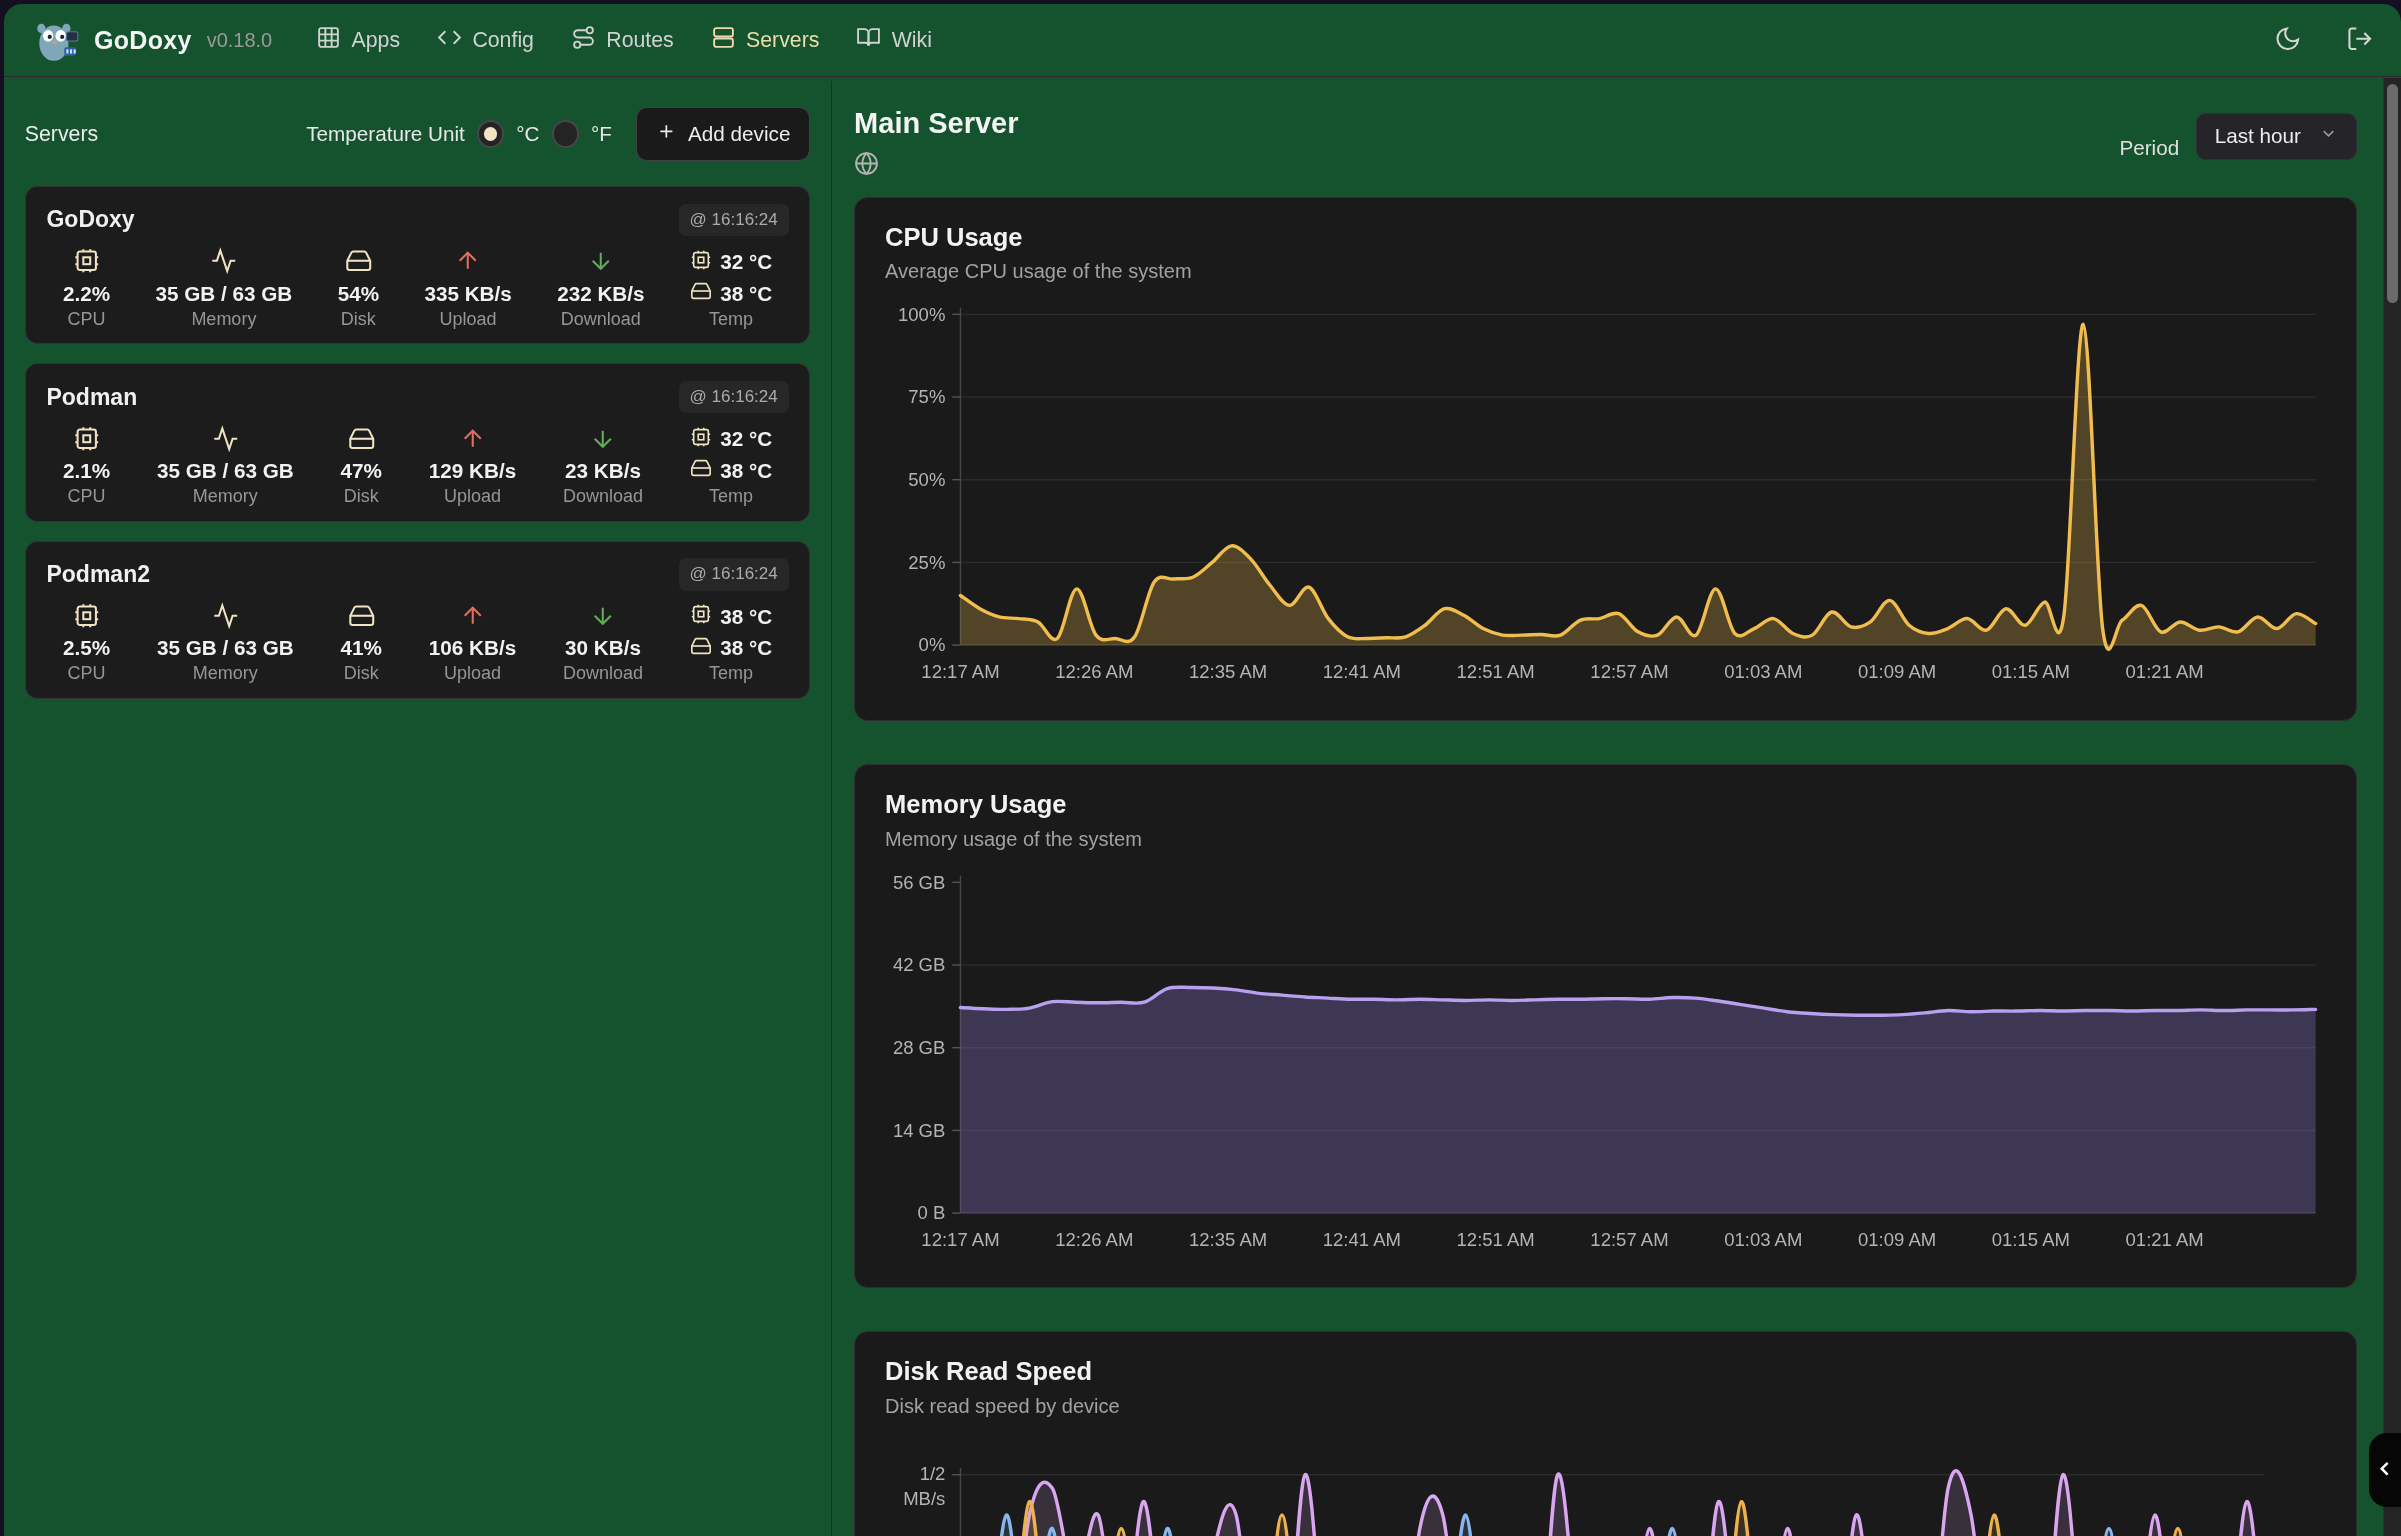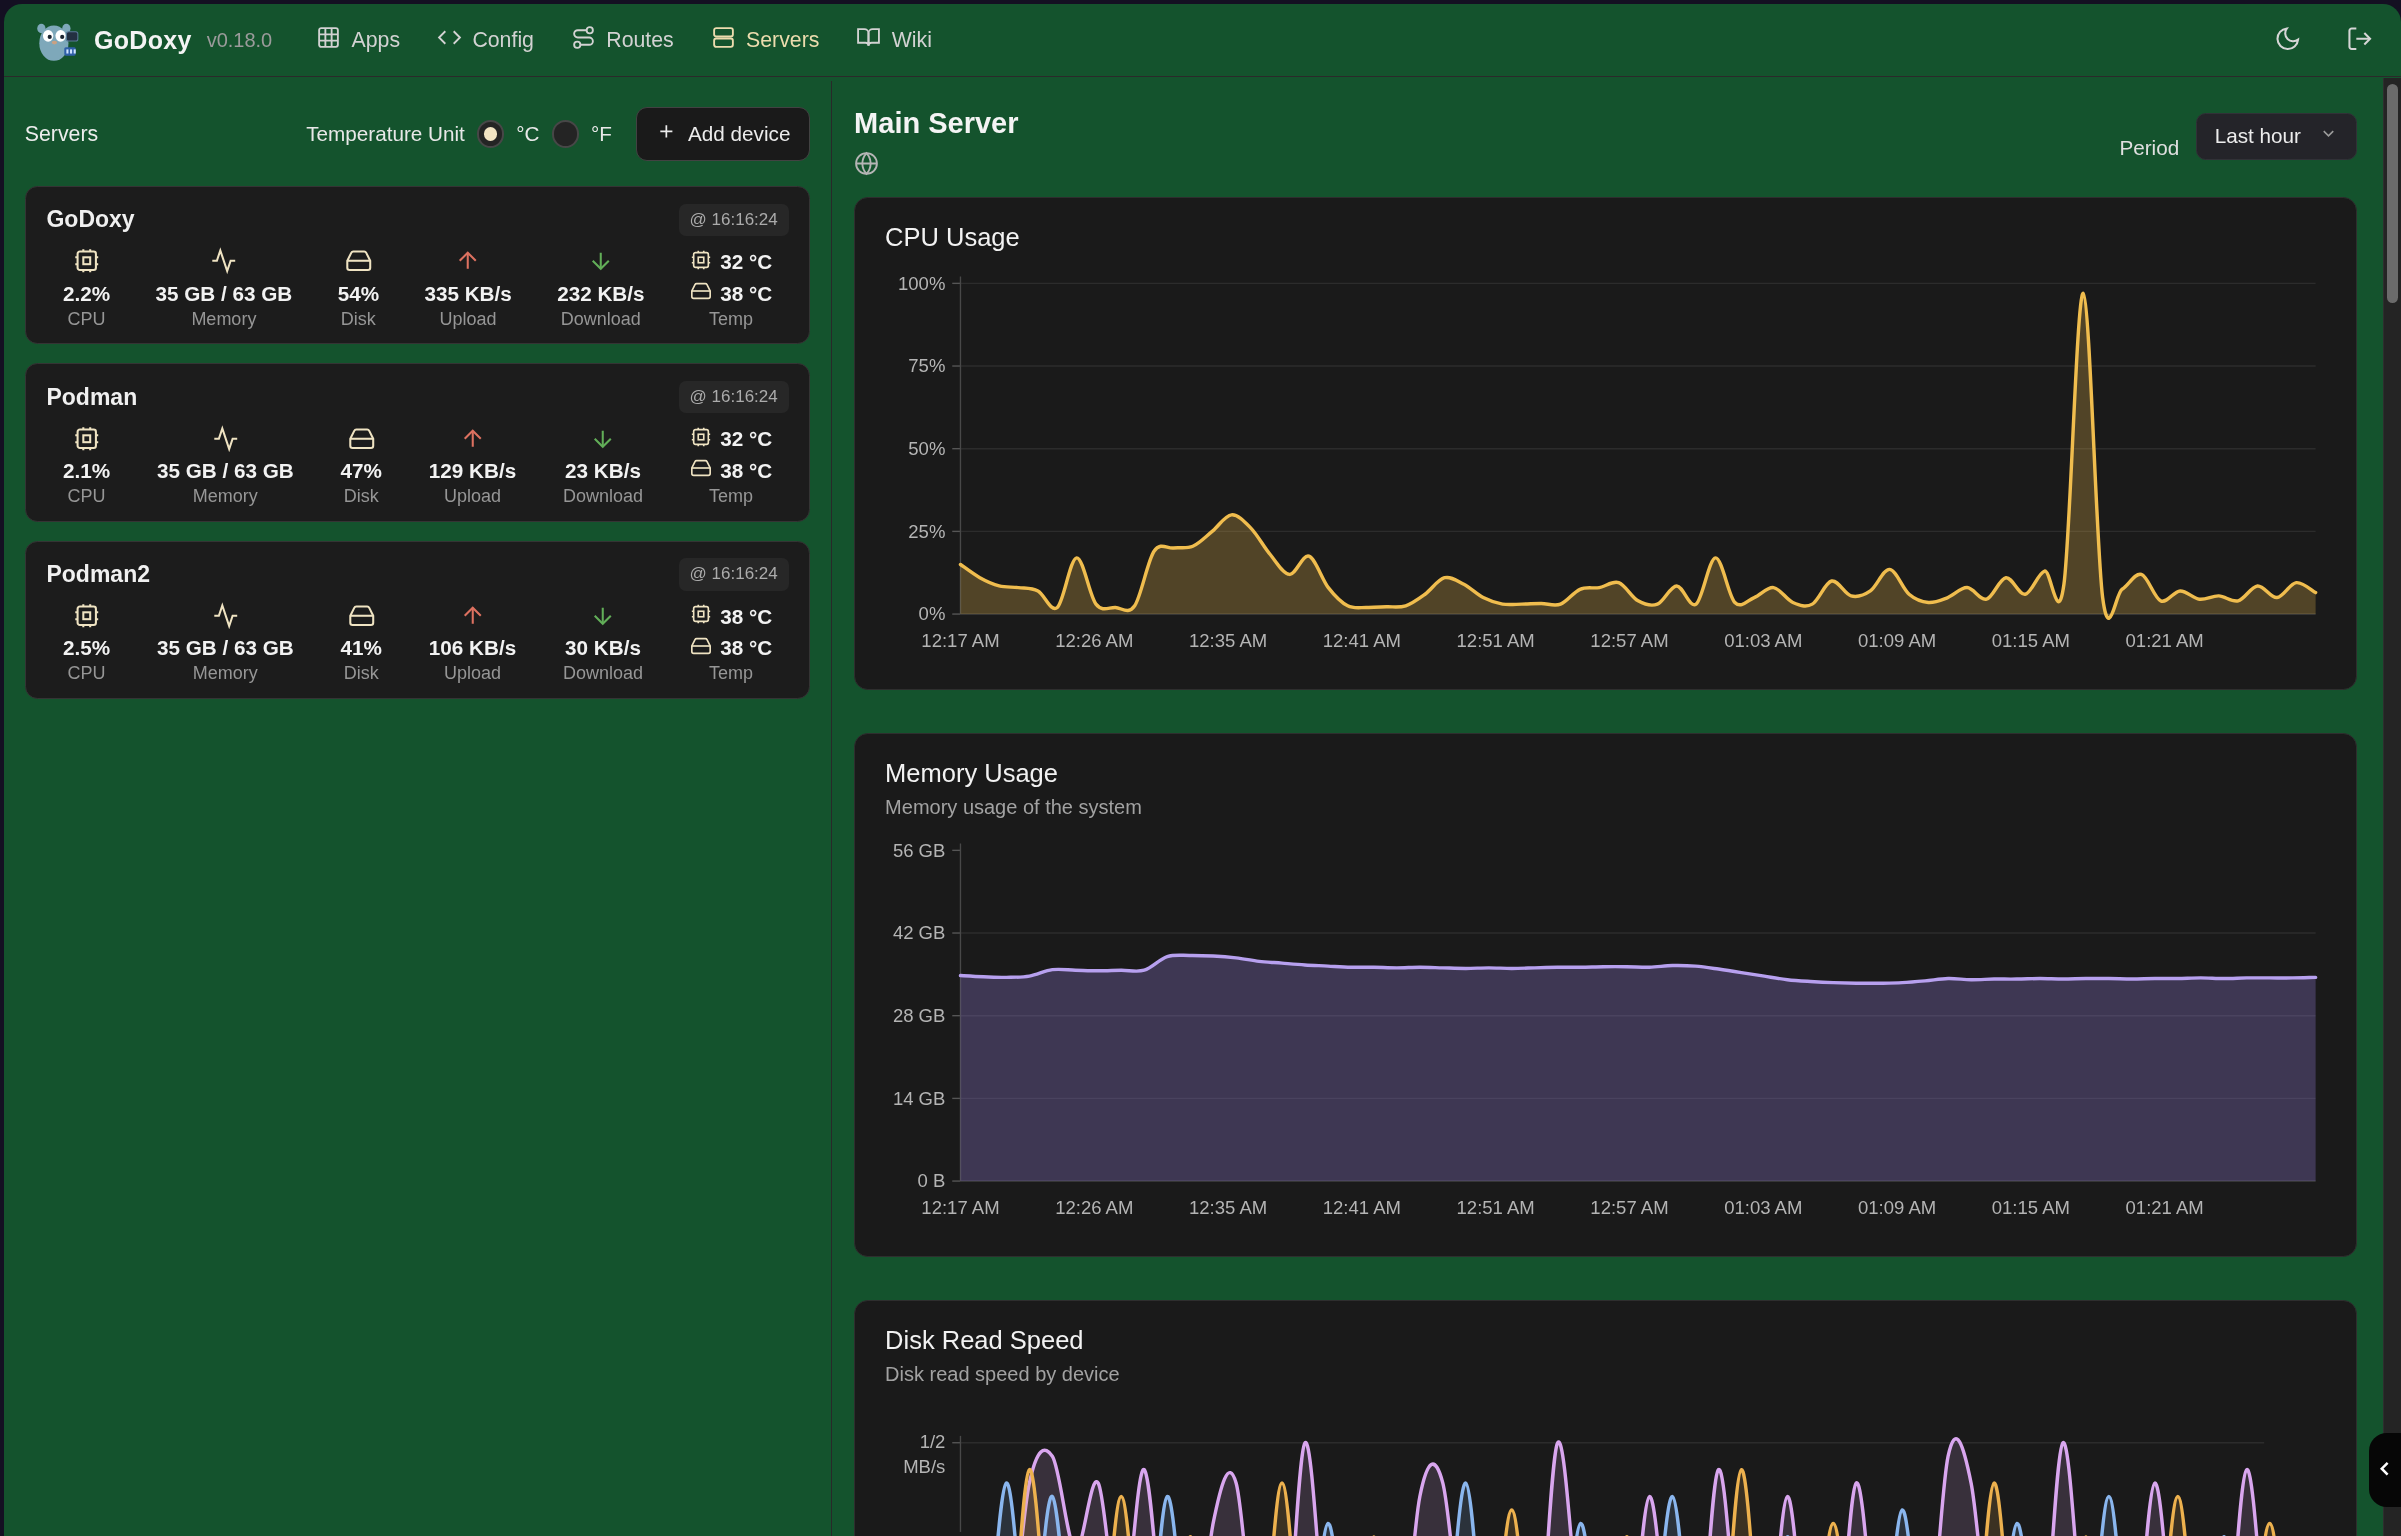--- a/index.html
+++ b/index.html
@@ -54,21 +54,21 @@
   .main-title{font-size:29px;font-weight:600;color:#f4f4f4}
   .globe{margin-top:11px;color:#b5b5b5}
   .globe svg{width:25px;height:25px}
   .period{margin-left:auto;display:flex;align-items:flex-end;gap:16.5px;margin-top:5.5px}
   .period-label{font-size:20.7px;color:#e0e0e0}
   .period-btn{display:flex;align-items:center;gap:18px;background:#242429;border:1.4px solid #313137;border-radius:9.6px;height:47px;padding:0 18px;font-size:20.7px;color:#ececec;cursor:pointer}
   .period-btn svg{width:19px;height:19px;color:#9a9a9a}
   .chart-card{background:#1a1a1a;border:1.4px solid #2e2e2e;border-radius:13.8px;padding:25px 30px 16.5px}
   .chart-card.first{margin-top:19px}
   .chart-card.next{margin-top:43px}
-  .chart-title{font-size:25.5px;font-weight:400;color:#f2f2f2}
+  .chart-title{font-size:25.5px;font-weight:700;color:#f2f2f2}
   .chart-sub{font-size:20px;color:#a2a2a2;margin-top:8.3px}
   svg.chart{width:100%;height:auto;display:block;margin-top:19px}
   text.tick{fill:#b4b4b4;font-size:27px;font-family:"Liberation Sans",sans-serif}
 
   
   .scrollbar{position:absolute;right:0;top:78px;bottom:0;width:18px;background:#242424;border-left:1.4px solid #2e2e2e;z-index:4}
   .scroll-thumb{position:absolute;left:2.8px;right:2.8px;top:5.5px;height:219px;background:#6b6b6b;border-radius:6.2px;cursor:pointer}
   .drawer-tab{position:absolute;right:0;top:1433px;width:32px;height:74px;background:#060606;border-radius:18px 0 0 18px;display:flex;align-items:center;justify-content:center;color:#fff;z-index:6;cursor:pointer}
   .drawer-tab svg{width:23.4px;height:23.4px}
 </style>
@@ -411,20 +411,21 @@
             <span>Last hour</span>
             <span><svg viewBox="0 0 24 24" fill="none" stroke="currentColor" stroke-width="2" width="19" height="19">
                   <polyline points="6 9 12 15 18 9"></polyline>
                 </svg></span>
           </button>
         </div>
       </div>
 
       <div class="chart-card first">
         <div class="chart-title">CPU Usage</div>
+        <div class="chart-sub">Average CPU usage of the system</div>
         <svg class="chart" viewBox="0 0 2100 585" preserveAspectRatio="none">
             <line x1="110" x2="2085" y1="500" y2="500" stroke="#414141" stroke-width="2"></line>
             <line x1="98" x2="110" y1="500" y2="500" stroke="#565656" stroke-width="2"></line>
             <text x="88" y="509" text-anchor="end" class="tick">0%</text>
             <line x1="110" x2="2085" y1="379.5" y2="379.5" stroke="#2c2c2c" stroke-width="2"></line>
             <line x1="98" x2="110" y1="379.5" y2="379.5" stroke="#565656" stroke-width="2"></line>
             <text x="88" y="388.5" text-anchor="end" class="tick">25%</text>
             <line x1="110" x2="2085" y1="259" y2="259" stroke="#2c2c2c" stroke-width="2"></line>
             <line x1="98" x2="110" y1="259" y2="259" stroke="#565656" stroke-width="2"></line>
             <text x="88" y="268" text-anchor="end" class="tick">50%</text>

